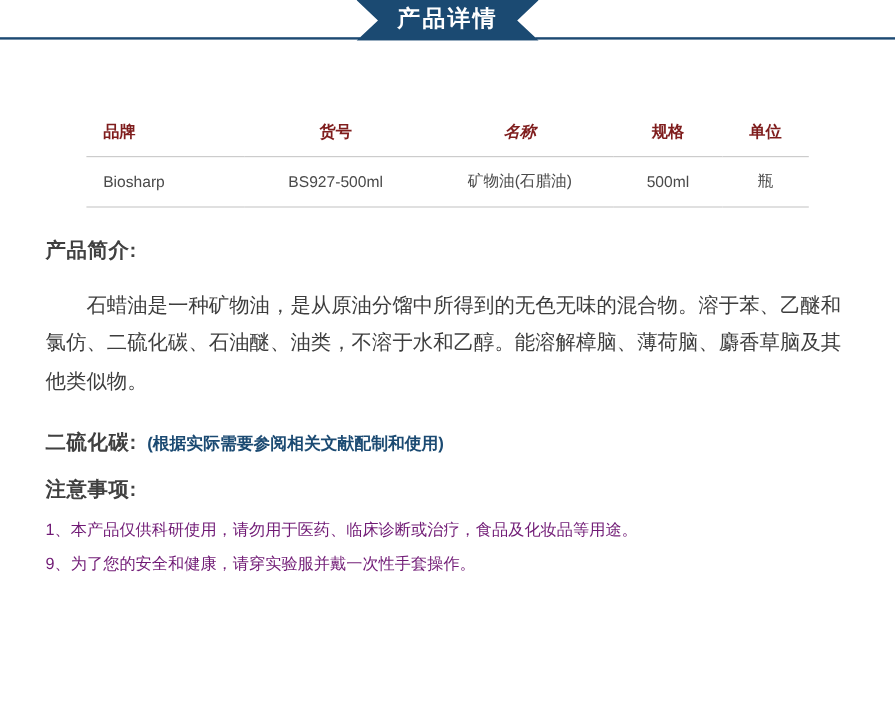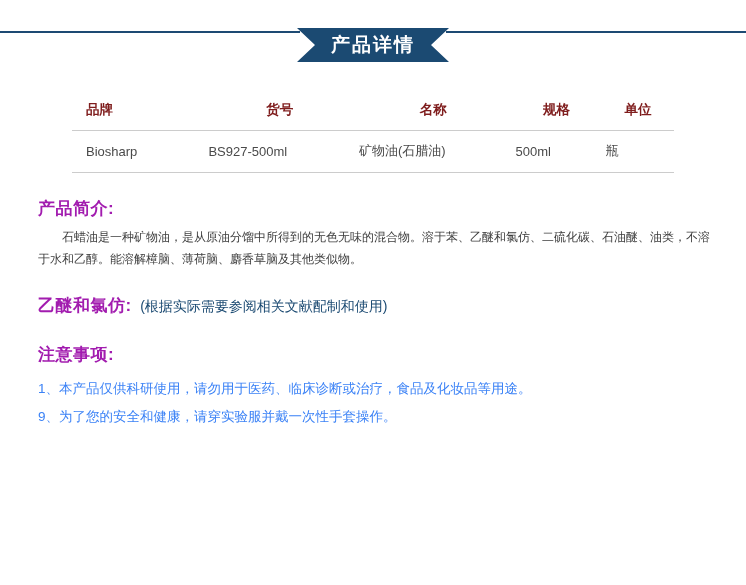--- a/index.html
+++ b/index.html
@@ -13,21 +13,21 @@
     font-family: "Liberation Sans", sans-serif;
     color: #333333;
     overflow: hidden;
   }
 
   
   .banner {
     position: relative;
     height: 62px;
     display: flex;
-    align-items: flex-end;
+    align-items: flex-start;
     justify-content: center;
   }
   .banner-line {
     position: absolute;
     top: 31px;
     height: 2px;
     background: #1d4a73;
   }
   .banner-line.left { left: 0; width: 300px; }
   .banner-line.right { right: 0; width: 300px; }
@@ -60,70 +60,71 @@
     padding: 9px 4px 11px 4px;
     border-bottom: 1px solid #cccccc;
     font-size: 13.5px;
   }
   table.spec thead th:first-child,
   table.spec tbody td:first-child {
     text-align: left;
     padding-left: 14px;
   }
   table.spec tbody td {
+    text-align: center;
     color: #4a4a4a;
     padding: 11px 4px 12px 4px;
     border-bottom: 1px solid #cccccc;
     font-size: 13px;
   }
   .col-brand { width: 22%; }
   .col-code  { width: 25%; }
-  .col-name  { width: 26%; }
+  .col-name  { width: 26%; font-style: italic; }
   .col-spec  { width: 15%; }
   .col-unit  { width: 12%; }
 
   
   .content {
     margin: 0 36px 0 38px;
   }
   .sec {
     margin-top: 24px;
   }
   .sec-title {
-    color: #a21caf;
+    color: #404040;
     font-size: 17px;
     font-weight: bold;
     letter-spacing: 0.5px;
     display: inline;
   }
   .sec-title-note {
     color: #1b4a72;
     font-size: 14px;
-    font-weight: normal;
+    font-weight: bold;
     display: inline;
     margin-left: 4px;
   }
   .sec-body {
-    margin-top: 6px;
-    font-size: 12px;
+    margin-top: 19px;
+    font-size: 17px;
     line-height: 1.85;
     color: #3d3d3d;
     text-indent: 2em;
   }
   .sec-list {
     margin-top: 10px;
     font-size: 13.5px;
     line-height: 1.95;
-    color: #3b82f6;
+    color: #701a75;
   }
   .sec-list div {
     margin-bottom: 1px;
   }
   .note-head {
-    margin-top: 26px;
+    margin-top: 16px;
   }
 </style>
 </head>
 <body>
 
 <div class="banner">
   <div class="banner-line left"></div>
   <div class="banner-line right"></div>
   <div class="banner-tag">产品详情</div>
 </div>
@@ -158,21 +159,21 @@
       <span class="sec-title">产品简介:</span>
     </div>
     <div class="sec-body">石蜡油是一种矿物油，是从原油分馏中所得到的无色无味的混合物。溶于苯、乙醚和氯仿、二硫化碳、石油醚、油类，不溶于水和乙醇。能溶解樟脑、薄荷脑、麝香草脑及其他类似物。</div>
   </div>
 
   <div class="sec">
   </div>
 
   <div class="sec">
     <div>
-      <span class="sec-title">乙醚和氯仿:</span>
+      <span class="sec-title">二硫化碳:</span>
       <span class="sec-title-note">(根据实际需要参阅相关文献配制和使用)</span>
     </div>
   </div>
 
   <div class="sec note-head">
     <div>
       <span class="sec-title">注意事项:</span>
     </div>
     <div class="sec-list">
       <div>1、本产品仅供科研使用，请勿用于医药、临床诊断或治疗，食品及化妆品等用途。</div>

